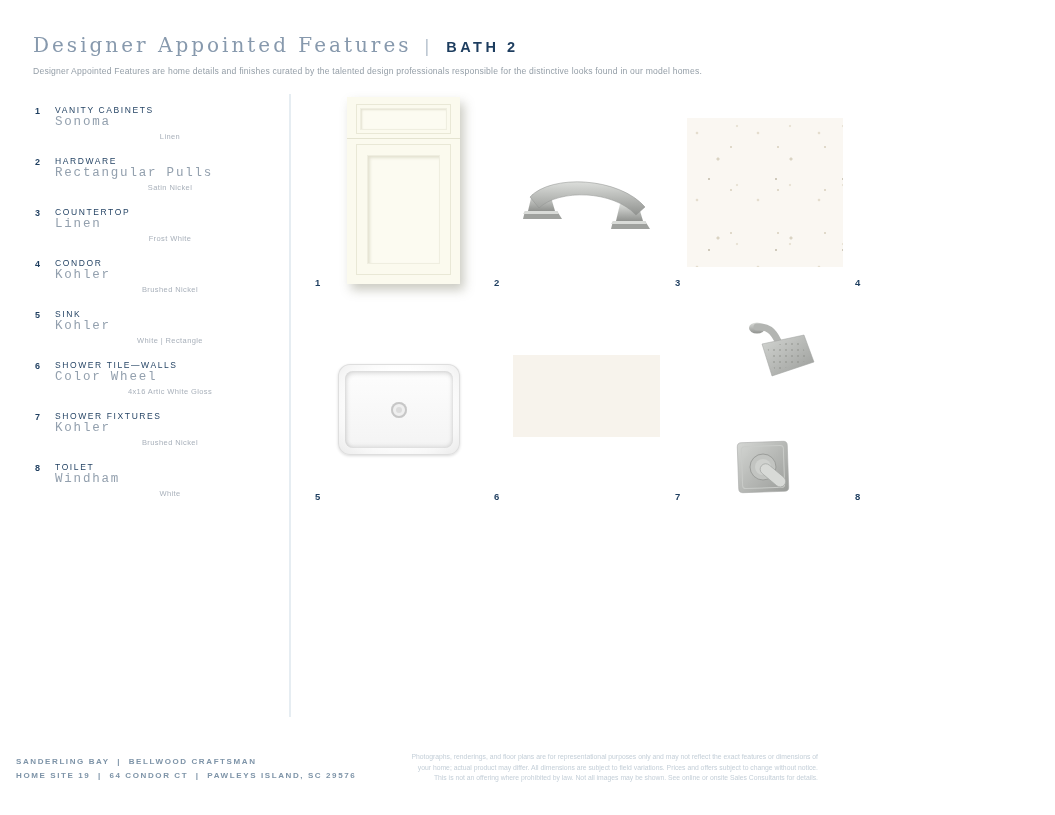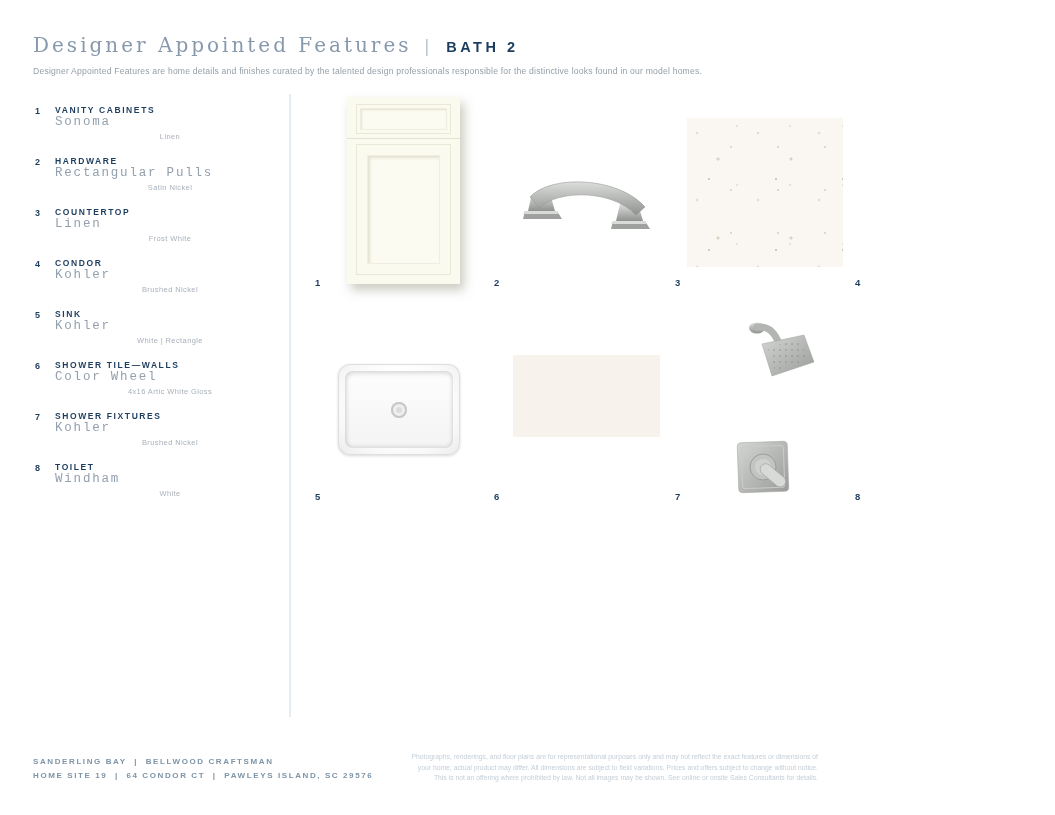--- a/index.html
+++ b/index.html
@@ -12,21 +12,21 @@
                letter-spacing:3px;color:#8799ad;}
   .title-sep{color:#b7c3cf;font-size:18px;font-weight:300;margin:0 9px 0 13px;}
   .title-room{font-size:14.5px;font-weight:700;letter-spacing:3.5px;color:#1d3d5f;margin-left:8px;}
   .subtitle{position:absolute;left:33px;top:66px;font-size:8.6px;color:#949ea7;
             letter-spacing:.2px;}
 
   
   .feature{position:absolute;left:33px;width:252px;}
   .fnum{position:absolute;left:2px;top:1px;font-size:9px;font-weight:700;color:#1d3d5f;}
   .fbody{margin-left:22px;}
-  .fcat{font-size:8.5px;font-weight:700;letter-spacing:1.6px;color:#1d3d5f;}
+  .fcat{font-size:8.5px;font-weight:400;letter-spacing:1.6px;color:#1d3d5f;}
   .fname{font-family:Liberation Mono, monospace;font-size:12.5px;letter-spacing:1.8px;
          color:#93a0ae;}
   .ffinish{font-size:7.5px;letter-spacing:.4px;color:#a9b1bb;margin-top:3px;text-align:center;}
 
   .divider{position:absolute;left:289px;top:94px;width:2px;height:623px;background:#e6edf2;}
 
   
   .gnum{position:absolute;font-size:9.5px;font-weight:700;color:#1d3d5f;}
 
   
@@ -60,21 +60,21 @@
   .sink-rim{position:absolute;inset:7px;border-radius:8px;
         background:linear-gradient(180deg,#fdfdfd,#f4f4f4);
         box-shadow:inset 1px 2px 5px rgba(0,0,0,.16), inset -1px -2px 4px rgba(0,0,0,.08);}
   .sink-drain{position:absolute;left:50%;top:50%;width:16px;height:16px;margin:-8px 0 0 -8px;
         border-radius:50%;background:#dcdcdc;
         box-shadow:inset 0 0 0 2px #c7c7c7, inset 0 0 0 5px #efefef;}
 
   .svgbox{position:absolute;}
 
   
-  .fline{position:absolute;left:33px;font-size:8px;font-weight:700;letter-spacing:1.6px;
+  .fline{position:absolute;left:16px;font-size:8px;font-weight:700;letter-spacing:1.6px;
          color:#7e94a8;white-space:pre;}
   .disclaimer{position:absolute;right:62px;top:752px;width:475px;text-align:right;
          font-size:6.8px;line-height:10.5px;color:#c4cfd8;}
   .eho{position:absolute;left:999px;top:751px;}
 </style>
 </head>
 <body>
 
 <div class="page">
 

